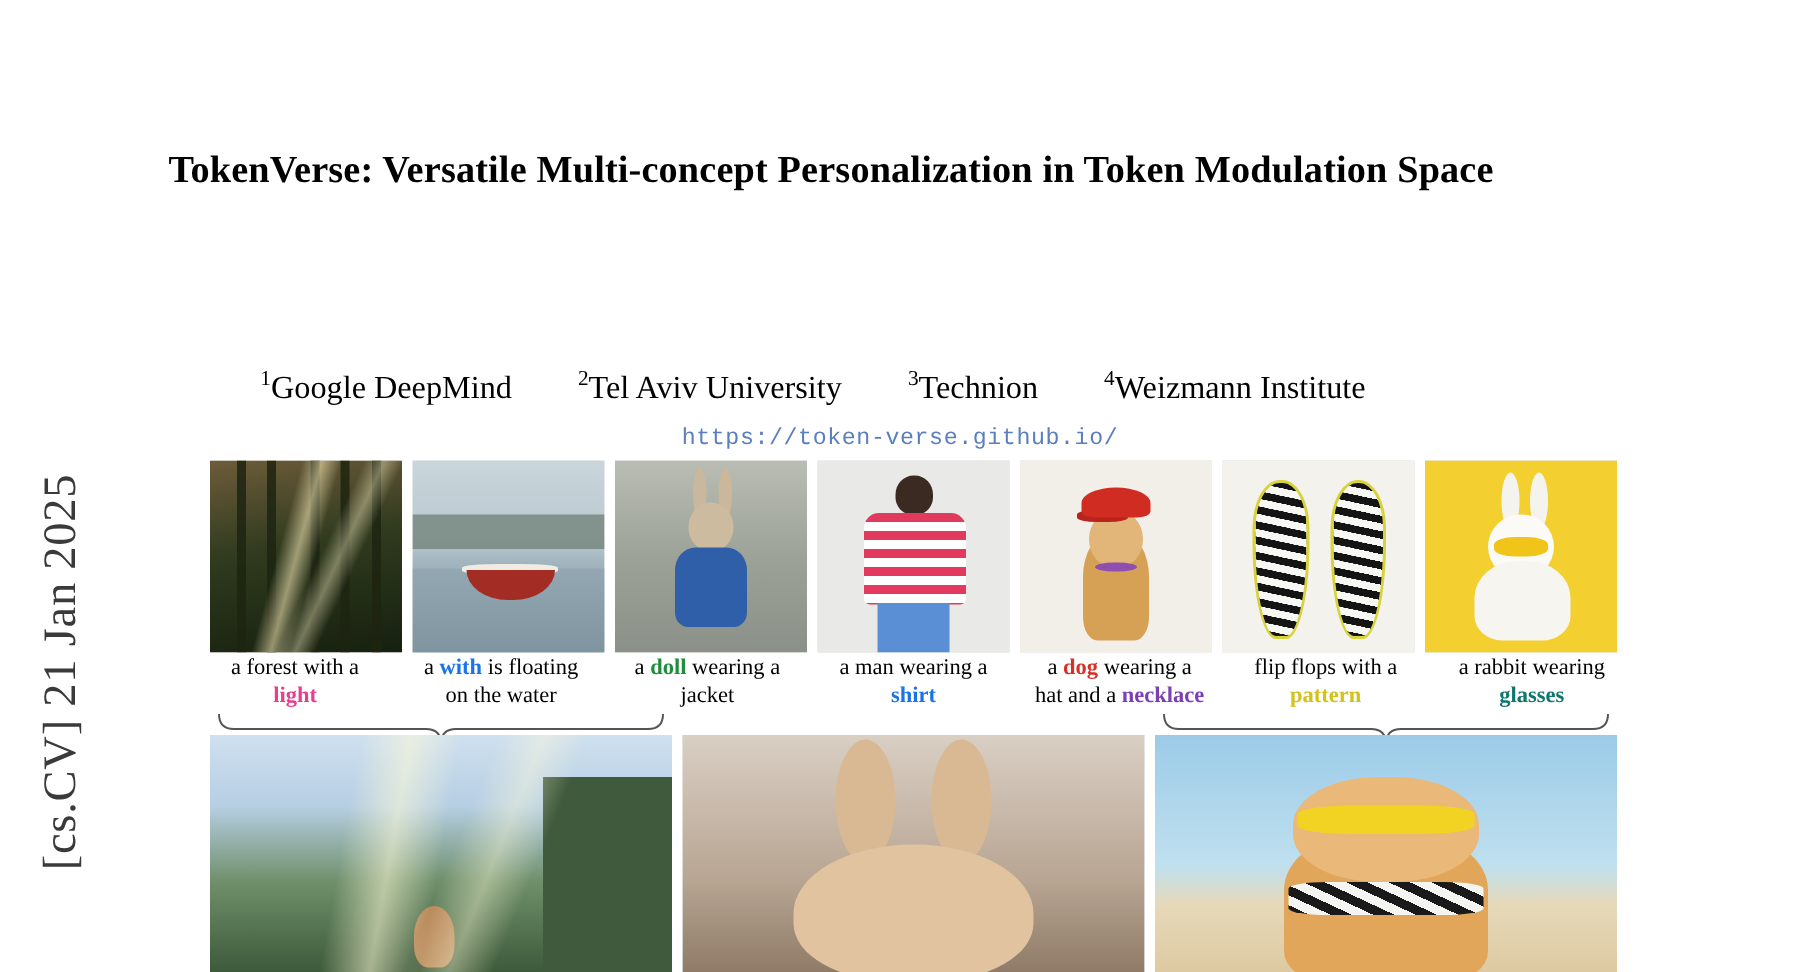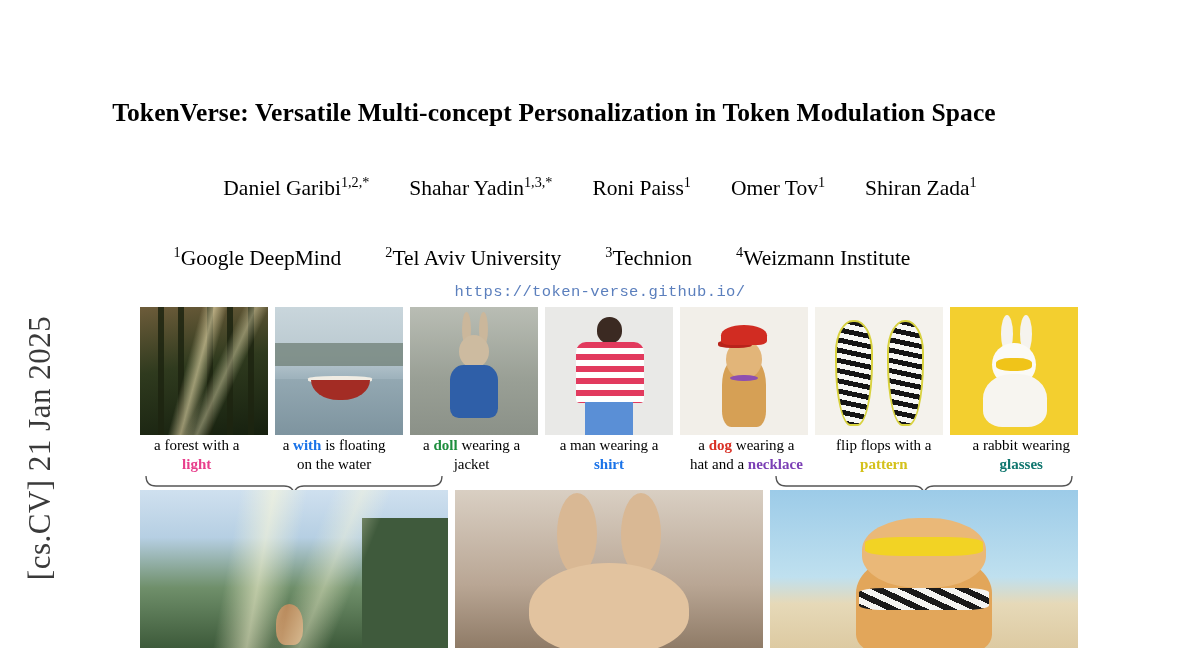--- a/index.html
+++ b/index.html
@@ -250,21 +250,20 @@
 </head>
 <body>
 
 <div class="arxiv-stamp">[cs.CV]  21 Jan 2025</div>
 
 <div class="title">
   <span class="tv">TokenVerse:</span><span>Versatile Multi-concept Personalization in Token Modulation Space</span>
 </div>
 
 <div class="authors">
-  <div class="row row1"><span class="author">Daniel Garibi<sup>1,2,*</sup></span><span class="author">Shahar Yadin<sup>1,3,*</sup></span><span class="author">Roni Paiss<sup>1</sup></span><span class="author">Omer Tov<sup>1</sup></span><span class="author">Shiran Zada<sup>1</sup></span></div>
 </div>
 
 <div class="affils"><span class="affil"><sup>1</sup>Google DeepMind</span><span class="affil"><sup>2</sup>Tel Aviv University</span><span class="affil"><sup>3</sup>Technion</span><span class="affil"><sup>4</sup>Weizmann Institute</span></div>
 
 <div class="project-url">https://token-verse.github.io/</div>
 
 <div class="row-label" id="concept-label">Concept Images</div>
 
 <div class="concept-strip">
   <div class="concept-cell">

